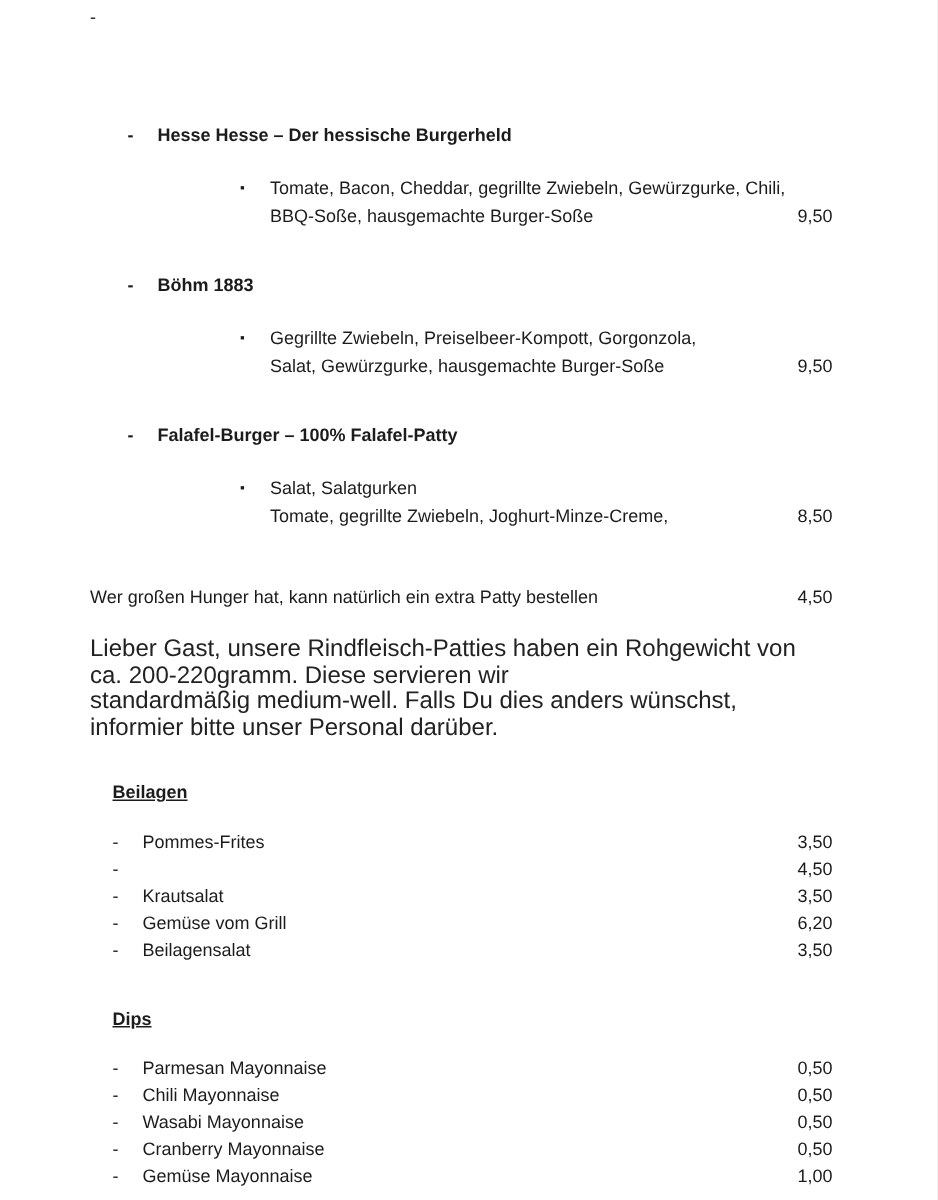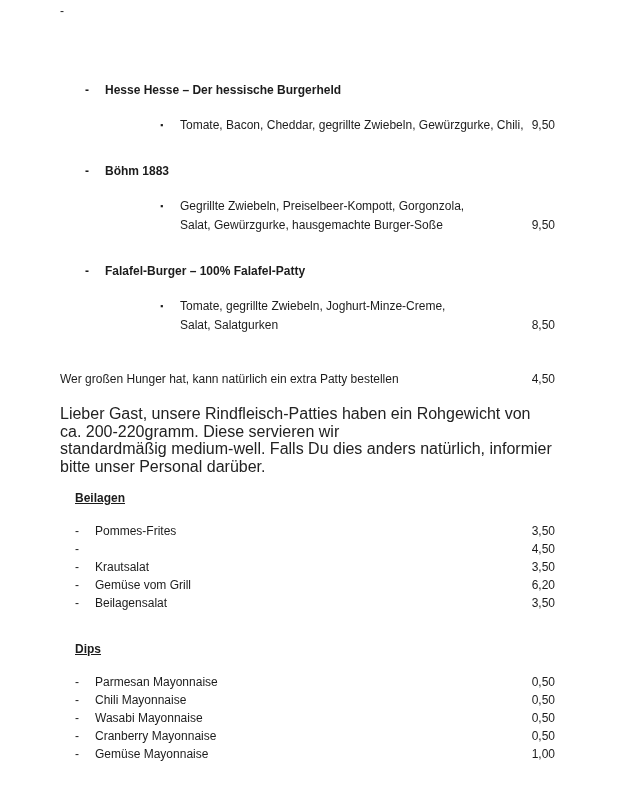--- a/index.html
+++ b/index.html
@@ -58,21 +58,21 @@
     font-size: 16px;
     line-height: 17.5px;
     color: #222;
   }
   .section-heading {
     margin-left: 15px;
     font-weight: bold;
     text-decoration: underline;
     line-height: 15px;
   }
-  .heading-beilagen { margin-top: 16px; }
+  .heading-beilagen { margin-top: 27px; }
   .heading-dips { margin-top: 30px; }
   .items { margin-top: 16px; }
   .item-row {
     display: flex;
     margin-left: 15px;
     line-height: 18px;
   }
   .item-row .dash { width: 20px; }
   .item-row .price { margin-left: auto; }
 </style>
@@ -85,20 +85,21 @@
 
   <div class="burger burger-1">
     <div class="burger-name-row">
       <span class="dash">-</span>
       <span>Hesse Hesse – Der hessische Burgerheld</span>
     </div>
     <div class="ing-row">
       <span class="bullet">▪</span>
       <span class="ing-lines">
         <div>Tomate, Bacon, Cheddar, gegrillte Zwiebeln, Gewürzgurke, Chili,</div>
+        <div>BBQ-Soße, hausgemachte Burger-Soße</div>
       </span>
       <span class="price">9,50</span>
     </div>
   </div>
 
   <div class="burger burger-2">
     <div class="burger-name-row">
       <span class="dash">-</span>
       <span>Böhm 1883</span>
     </div>
@@ -113,35 +114,35 @@
   </div>
 
   <div class="burger burger-3">
     <div class="burger-name-row">
       <span class="dash">-</span>
       <span>Falafel-Burger – 100% Falafel-Patty</span>
     </div>
     <div class="ing-row">
       <span class="bullet">▪</span>
       <span class="ing-lines">
+        <div>Salat, Salatgurken</div>
         <div>Tomate, gegrillte Zwiebeln, Joghurt-Minze-Creme,</div>
-        <div>Salat, Salatgurken</div>
       </span>
       <span class="price">8,50</span>
     </div>
   </div>
 
   <div class="extra-row">
     <span>Wer großen Hunger hat, kann natürlich ein extra Patty bestellen</span>
     <span class="price">4,50</span>
   </div>
 
   <div class="note">
     <div>Lieber Gast, unsere Rindfleisch-Patties haben ein Rohgewicht von ca. 200-220gramm. Diese servieren wir</div>
-    <div>standardmäßig medium-well. Falls Du dies anders natürlich, informier bitte unser Personal darüber.</div>
+    <div>standardmäßig medium-well. Falls Du dies anders wünschst, informier bitte unser Personal darüber.</div>
   </div>
 
   <div class="section-heading heading-beilagen">Beilagen</div>
   <div class="items">
     <div class="item-row">
       <span class="dash">-</span>
       <span>Pommes-Frites</span>
       <span class="price">3,50</span>
     </div>
     <div class="item-row">

